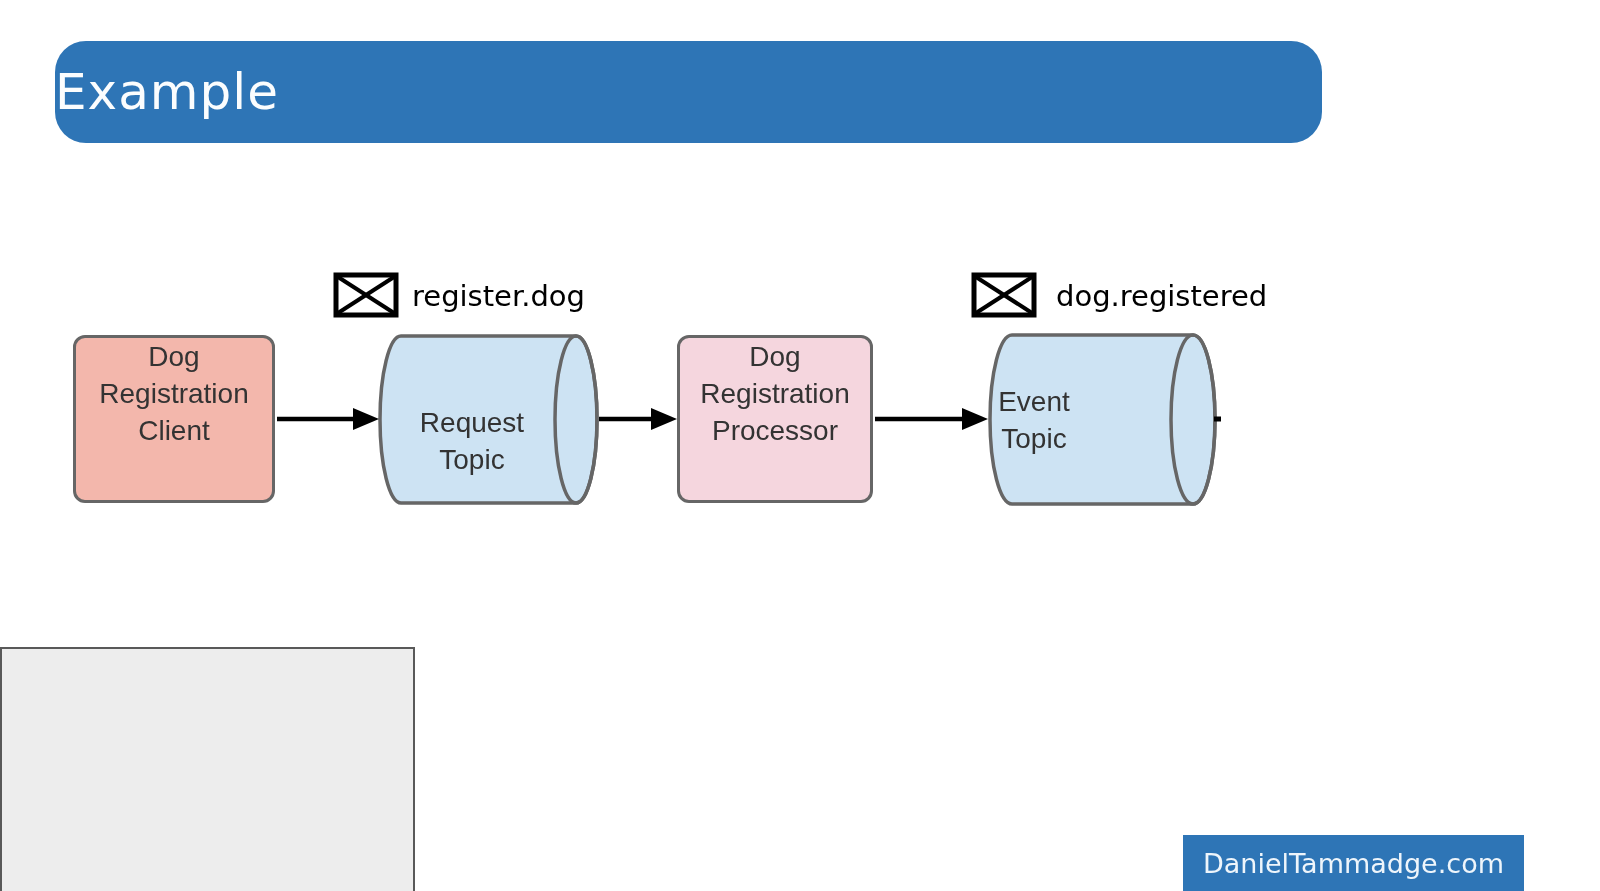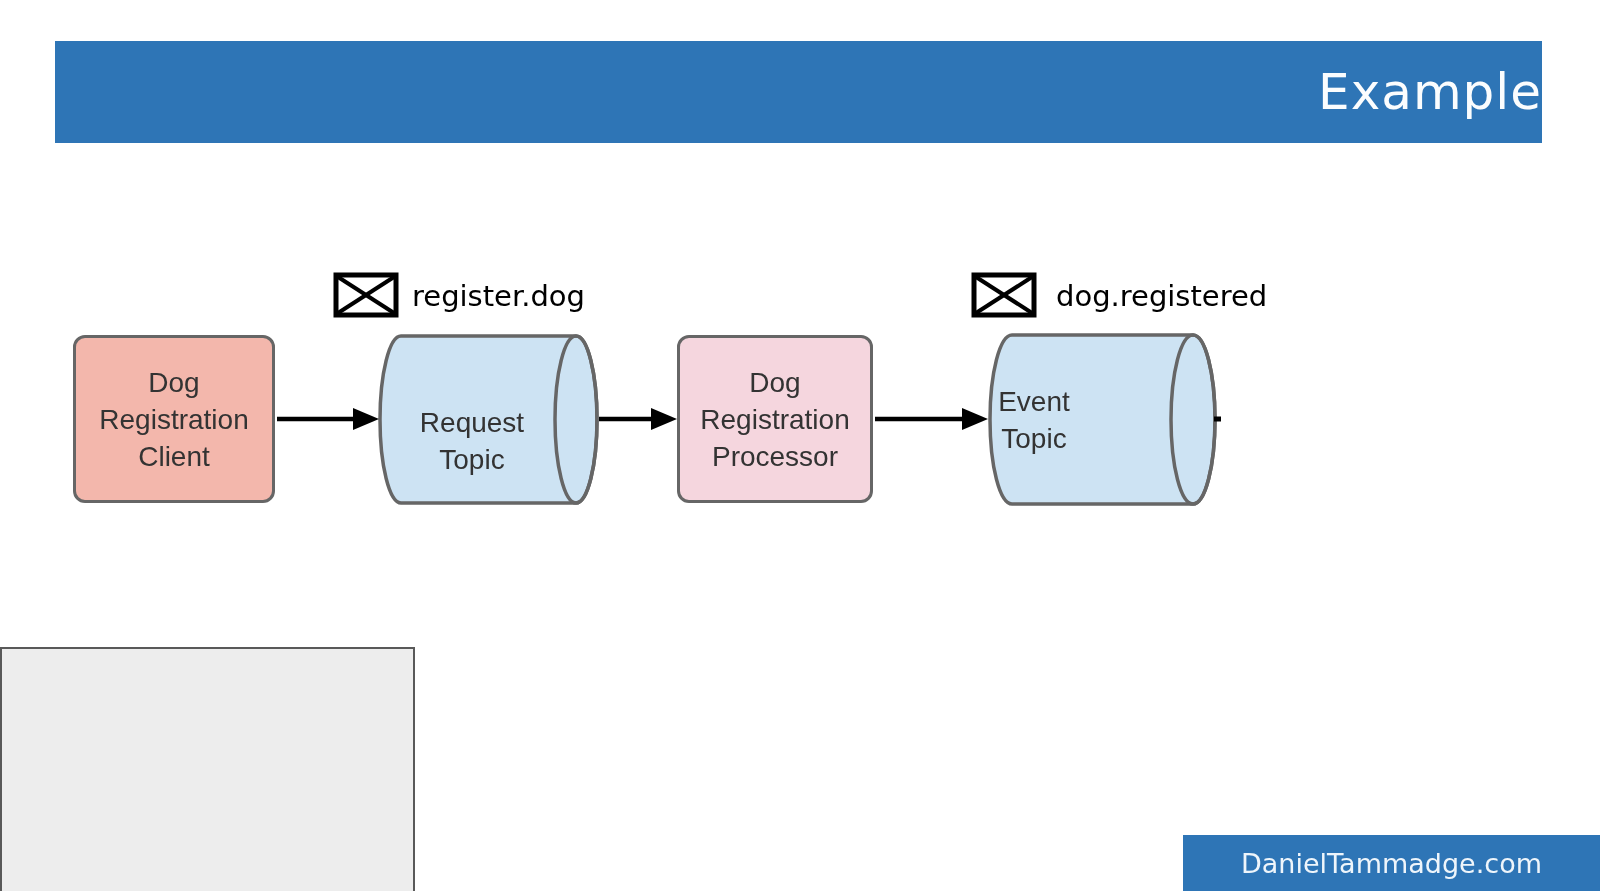--- a/index.html
+++ b/index.html
@@ -4,33 +4,33 @@
 <style>
   html,body { margin:0; padding:0; }
   body {
     width:1600px; height:891px; position:relative; overflow:hidden;
     background:#ffffff; font-family:"Liberation Sans", sans-serif;
   }
   .slide { position:absolute; inset:0; }
 
   
   .header-bar {
-    position:absolute; left:55px; top:41px; width:1487px; height:102px;
-    background:#2e75b6; display:flex; align-items:center; justify-content:flex-end;
+    position:absolute; left:55px; top:41px; width:1267px; height:102px;
+    background:#2e75b6; display:flex; align-items:center; justify-content:flex-start;border-radius:31px;
   }
   .header-title {
     color:#fbfdfe; font-size:50px; letter-spacing:1px;
     font-family:"DejaVu Sans", sans-serif;
   }
 
   
   .node-box {
     position:absolute; box-sizing:border-box;
     border:3.5px solid #666666; border-radius:12px;
-    display:flex; align-items:center; justify-content:center;
+    display:flex; align-items:flex-start; justify-content:center;
     text-align:center; font-size:28px; line-height:37px; color:#333333;
     white-space:pre-line;
   }
   .node-client    { left:73px;  top:335px; width:202px; height:168px; background:#f3b7ac; }
   .node-processor { left:677px; top:335px; width:196px; height:168px; background:#f5d6de; }
 
   
   .topic-label {
     position:absolute; display:flex; align-items:center; justify-content:center;
     text-align:center; font-size:28px; line-height:37px; color:#333333;
@@ -50,21 +50,21 @@
   .svg-layer { position:absolute; left:0; top:0; }
 
   
   .gray-panel {
     position:absolute; left:0px; top:647px; width:415px; height:260px;
     background:#ededed; border:2px solid #595959; box-sizing:border-box;
   }
 
   
   .footer-bar {
-    position:absolute; left:1183px; top:835px; width:417px; height:56px;
+    position:absolute; left:1183px; top:835px; width:341px; height:56px;
     background:#2e75b6; display:flex; align-items:center; justify-content:center;
   }
   .footer-text {
     color:#eef5fb; font-size:27px; font-family:"DejaVu Sans", sans-serif;
   }
 </style>
 </head>
 <body>
 
 <div class="slide">

